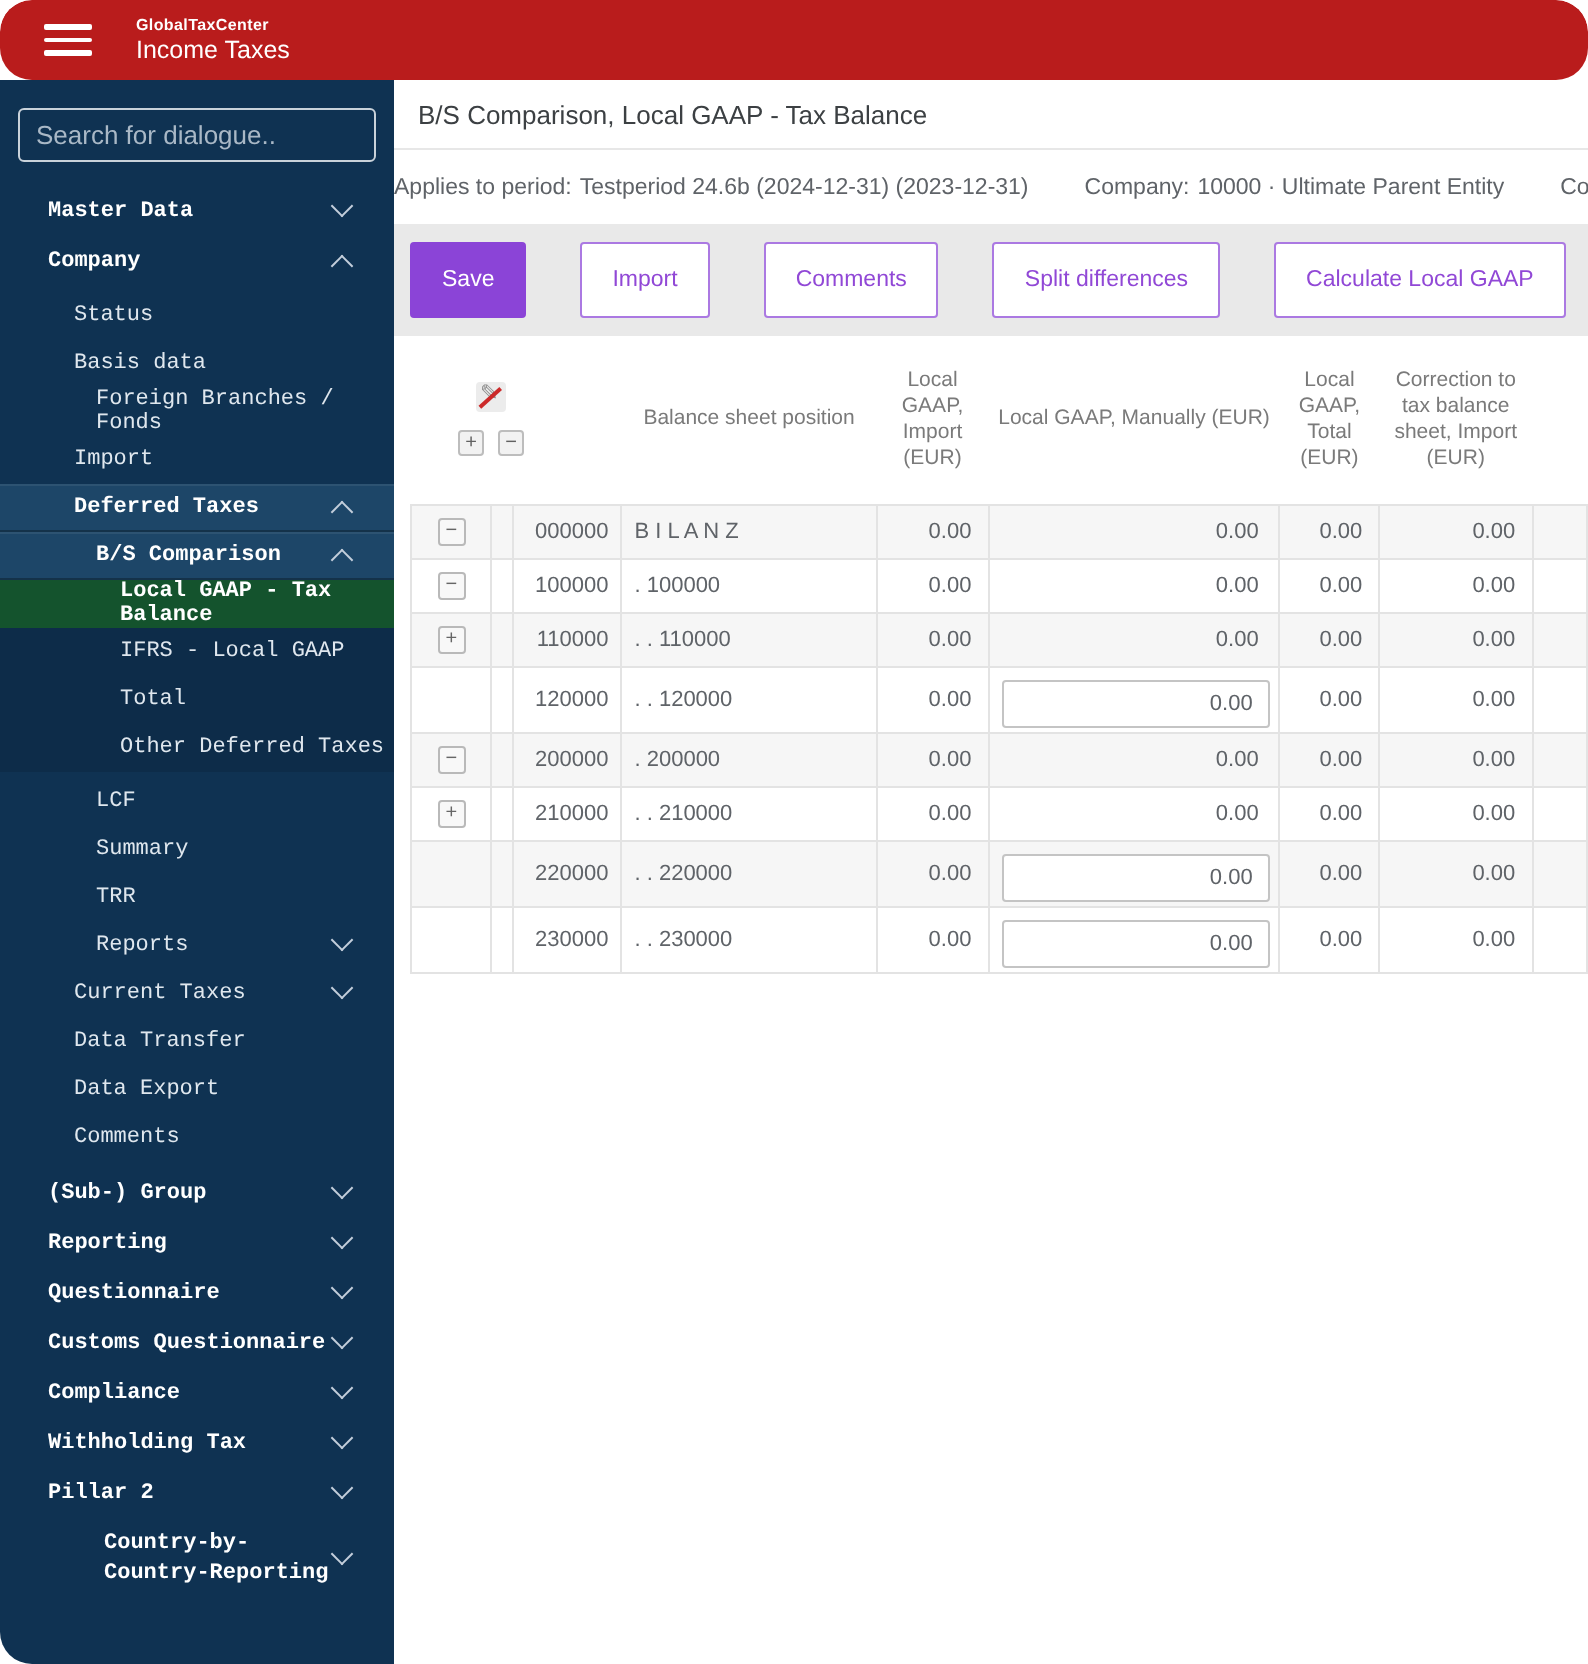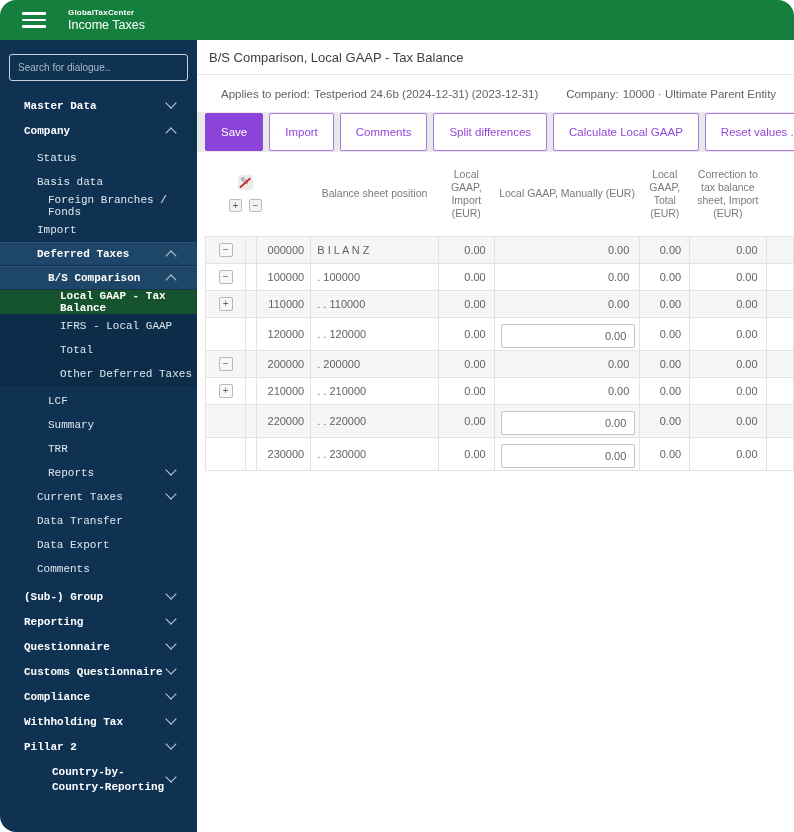--- a/index.html
+++ b/index.html
@@ -2,32 +2,32 @@
 <html><head>
 <meta charset="utf-8">
 <style>
   * { margin:0; padding:0; box-sizing:border-box; }
   html,body { background:#ffffff; }
   body { font-family:"Liberation Sans", sans-serif; }
   .screen { position:relative; width:794px; height:832px; overflow:hidden;
             border-radius:16px; background:#ffffff; }
 
   
-  .topbar { position:absolute; top:0; left:0; right:0; height:40px; background:#15803d; z-index:5; }
+  .topbar { position:absolute; top:0; left:0; right:0; height:40px; background:#b91c1c; z-index:5;border-radius:16px; }
   .hamburger { position:absolute; left:22px; top:12px; width:24px; height:17px; cursor:pointer; }
   .hamburger i { display:block; height:2.6px; background:#ffffff; border-radius:1px; margin-bottom:4px; }
   .brand-block { position:absolute; left:68px; top:8px; color:#fff; }
   .brand { font-size:8px; font-weight:bold; letter-spacing:.2px; }
   .product { font-size:12.5px; margin-top:1px; }
 
   
   .sidebar { position:absolute; top:40px; left:0; width:197px; bottom:0; background:#0f3252; overflow:hidden; }
   .search-wrap { padding:14px 9px 8px 9px; }
   .search-input { width:100%; height:27px; background:transparent; border:1px solid #c9d2da; border-radius:3px;
-                  color:#dfe7ee; font-size:10px; padding:0 8px; font-family:inherit; }
+                  color:#dfe7ee; font-size:13px; padding:0 8px; font-family:inherit; }
   .search-input::placeholder { color:#a9b8c6; }
   .nav { margin-top:4px;font-family:Liberation Mono, monospace; }
   .nav-item { position:relative; display:flex; align-items:center; min-height:24px; color:#dfe7ee;
               font-size:11px; cursor:pointer; }
   .nav-item.l0 { padding-left:24px; min-height:25px; font-weight:bold; color:#fff; }
   .nav-item.l1 { padding-left:37px; }
   .nav-item.l2 { padding-left:48px; }
   .nav-item.l3 { padding-left:60px; }
   .nav-item.bold { font-weight:bold; color:#fff; }
   .nav-item.band { background:#1d4668; border-top:1px solid rgba(255,255,255,.07); border-bottom:1px solid rgba(0,0,0,.28); }
@@ -38,24 +38,24 @@
   .chev { position:absolute; right:22px; width:8px; height:8px;
           border-right:1.7px solid #c3cedb; border-bottom:1.7px solid #c3cedb; }
   .chev.down { top:calc(50% - 7px); transform:rotate(45deg); }
   .chev.up { top:calc(50% - 2px); transform:rotate(-135deg); }
   .gap-top { margin-top:3px; }
 
   
   .main { position:absolute; top:40px; left:197px; right:0; bottom:0; background:#fff; overflow:hidden; }
   .title-row { height:35px; display:flex; align-items:center; padding-left:12px;
                border-bottom:1px solid #e7e7e7; font-size:13px; color:#3c4043; }
-  .period-row { height:37px; display:flex; align-items:center; padding-left:24px; font-size:11.5px; color:#5f6368; }
+  .period-row { height:37px; display:flex; align-items:center; padding-left:0; font-size:11.5px; color:#5f6368; }
   .seg { margin-right:28px; white-space:nowrap; }
   .seg b { font-weight:normal; margin-right:4px; }
-  .toolbar { height:40px; background:#e9e9e9; display:flex; align-items:center; padding-left:8px; gap:6px; }
+  .toolbar { height:56px; background:#e9e9e9; display:flex; align-items:center; padding-left:8px; gap:27px; }
   .btn { height:38px; background:#fff; border:1px solid #ab79e2; color:#9148d6; font-size:11.5px;
          padding:0 15px; border-radius:2px; cursor:pointer; font-family:inherit; white-space:nowrap; flex:0 0 auto; }
   .btn.primary { background:#8b44d7; border-color:#8b44d7; color:#fff; }
 
   
   .table-wrap { padding-left:8px; }
   table { border-collapse:collapse; table-layout:fixed; }
   thead th { font-weight:normal; color:#7a7a7a; font-size:10.5px; line-height:13px; text-align:center;
              vertical-align:middle; height:84px; padding:6px 2px; background:#fff; }
   tbody td { border:1px solid #e3e3e3; font-size:11px; color:#5f6368; padding:0 4px; overflow:hidden; white-space:nowrap; }

